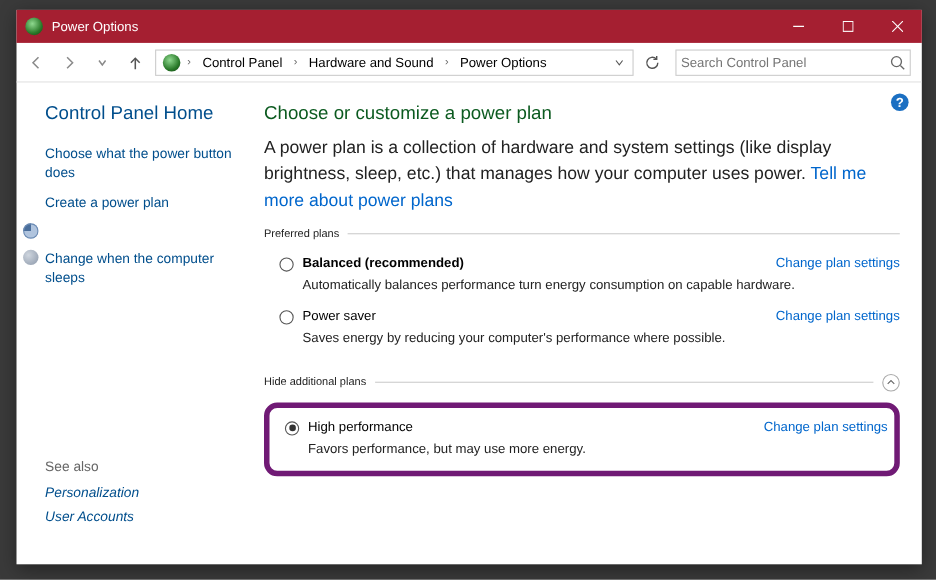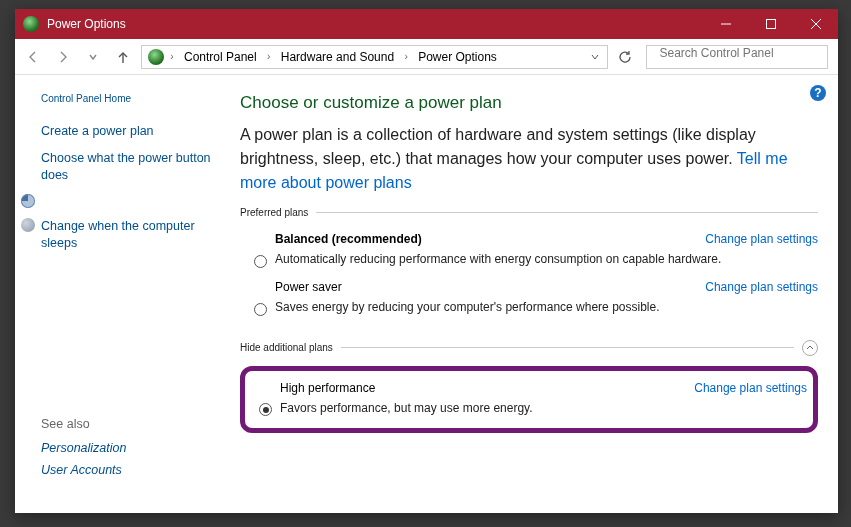--- a/index.html
+++ b/index.html
@@ -14,42 +14,42 @@
 .navbar { height: 36px; border-bottom: 1px solid #e1e1e1; display: flex; align-items: center; padding: 0 6px; gap: 6px; }
 .nav-arrow { width: 24px; height: 24px; display: flex; align-items: center; justify-content: center; color: #8a8a8a; }
 .nav-arrow.up { color: #555; }
 .nav-arrow svg { stroke: currentColor; fill: none; stroke-width: 1.4; }
 .bc-icon { width: 16px; height: 16px; background: radial-gradient(circle at 40% 35%, #8fd98f, #2a7a2a 60%, #0d3d0d); border-radius: 50%; margin-left: 2px; }
 .bc-sep { width: 12px; color: #666; font-size: 10px; text-align: center; }
 .breadcrumb { display: flex; align-items: center; flex: 1; height: 24px; border: 1px solid #ccc; padding: 0 4px; gap: 2px; font-size: 12px; color: #000; }
 .bc-item { padding: 0 4px; }
 .bc-dd { width: 16px; display:flex; align-items:center; justify-content:center; margin-left:auto;}
 .refresh { width: 22px; display:flex; align-items:center; justify-content:center; color:#555;}
-.searchbox { width: 182px; height: 24px; border: 1px solid #ccc; display:flex; align-items:center; padding:0 4px; gap:12px; margin-left:4px; margin-right:4px;flex-direction:column;}
+.searchbox { width: 214px; height: 24px; border: 1px solid #ccc; display:flex; align-items:center; padding:0 4px; gap:12px; margin-left:4px; margin-right:4px;}
 .searchbox input { border:none; outline:none; flex:1; font-size:12px; color:#777; }
 .content { flex:1; display:flex; position:relative; }
 .sidebar { width: 215px; padding: 18px 0 0 26px; font-size: 12.5px; }
-.sb-heading { color:#004e8c; padding:0 0 16px 0; font-size: 10px; }
+.sb-heading { color:#004e8c; padding:0 0 16px 0; font-size: 17px; }
 .sb-item { color:#004e8c; padding: 3px 0; line-height:1.35; display:flex; gap:6px; margin-bottom:4px;}
 .sb-item .mini-icon { width:14px; height:14px; flex-shrink:0; border-radius:50%;}
 .mi-clock{ background:conic-gradient(#b0c4de 0 75%, #4a6e9b 0); box-shadow: inset 0 0 0 1px #6a8ab3;}
 .mi-moon{ background: radial-gradient(circle at 35% 35%, #cfd6df, #8a96a8); }
 .sb-item span { color:#004e8c; cursor:pointer;}
 .seealso { position:absolute; bottom: 28px; left:26px; font-size:12.5px;}
 .seealso .hdr{ color:#666; margin-bottom:10px;}
 .seealso .lnk{ color:#004e8c; margin-bottom:8px; cursor:pointer;font-style:italic;}
 .main { flex:1; padding: 18px 20px 10px 10px; position:relative; }
 .help-icon { position:absolute; right:12px; top:10px; width:16px; height:16px; background:#1b6fc2; color:#fff; border-radius:50%; font-size:12px; text-align:center; line-height:16px; font-weight:bold;}
 .page-title { color:#0b5a1f; font-size: 17px; font-weight:400; margin-bottom:10px; }
 .page-desc { font-size:16px; color:#222; line-height:1.5; margin-bottom:12px; }
 .page-desc a { color:#0066cc; text-decoration:none; }
 .section-title { font-size:10px; color:#222; display:flex; align-items:center; gap:8px; margin: 8px 0 10px 0;}
 .section-title .line { flex:1; height:1px; background:#ccc; }
 .expand-btn { width:16px; height:16px; border:1px solid #aaa; border-radius:50%; display:flex; align-items:center; justify-content:center; }
-.plan { display:flex; align-items:flex-end; gap:8px; padding: 4px 0 8px 14px; font-size:12px;}
+.plan { display:flex; align-items:flex-start; gap:8px; padding: 4px 0 8px 14px; font-size:12px;}
 .plan-radio { width:13px; height:13px; border:1px solid #555; border-radius:50%; margin-top:2px; display:flex; align-items:center; justify-content:center; flex-shrink:0;}
 .plan-radio.sel::after{content:""; width:6px; height:6px; background:#333; border-radius:50%;}
 .plan-body { flex:1; }
 .plan-head { display:flex; justify-content:space-between; align-items:flex-start;}
 .plan-name { color:#000; }
 .plan-desc { color:#222; margin-top:5px; line-height:1.4;}
 .plan-link { color:#0066cc; cursor:pointer; white-space:nowrap; margin-left:10px;}
 .highlight-box { border:5px solid #701a75; border-radius:12px; padding: 6px 6px 8px 6px; margin-top:2px;}
 .highlight-box .plan { padding-left:8px; padding-bottom:4px;}
 </style>
@@ -128,24 +128,24 @@
           <circle cx="6" cy="6" r="4.5"></circle>
           <line x1="9.5" y1="9.5" x2="13" y2="13"></line>
         </svg>
     </div>
   </div>
 
   <div class="content">
     <div class="sidebar">
       <div class="sb-heading">Control Panel Home</div>
       <div class="sb-item">
+          <span>Choose what the power button does</span>
+        </div>
+      <div class="sb-item">
           <span>Create a power plan</span>
-        </div>
-      <div class="sb-item">
-          <span>Choose what the power button does</span>
         </div>
       <div class="sb-item" style="margin-left:-20px;">
           <span class="mini-icon mi-clock"></span>
         </div>
       <div class="sb-item" style="margin-left:-20px;">
           <span class="mini-icon mi-moon"></span>
           <span>Change when the computer sleeps</span>
         </div>
 
       <div class="seealso">
@@ -167,21 +167,21 @@
           <div class="line"></div>
       </div>
 
       <div class="plan">
         <div class="plan-radio"></div>
         <div class="plan-body">
           <div class="plan-head">
             <b class="plan-name">Balanced (recommended)</b>
             <span class="plan-link">Change plan settings</span>
           </div>
-          <div class="plan-desc">Automatically reducing performance with energy consumption on capable hardware.</div>
+          <div class="plan-desc">Automatically balances performance turn energy consumption on capable hardware.</div>
         </div>
       </div>
 
       <div class="plan">
         <div class="plan-radio"></div>
         <div class="plan-body">
           <div class="plan-head">
             <span class="plan-name">Power saver</span>
             <span class="plan-link">Change plan settings</span>
           </div>

